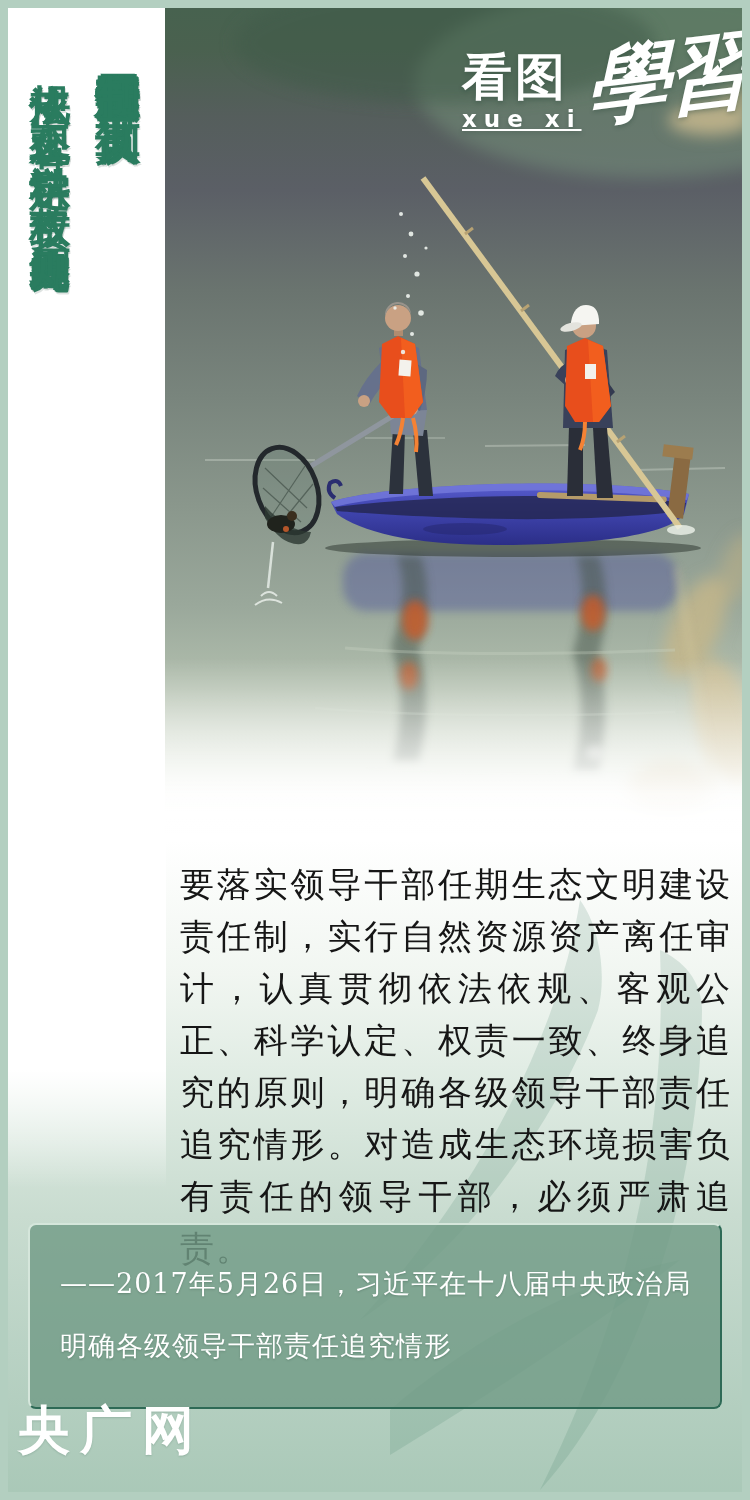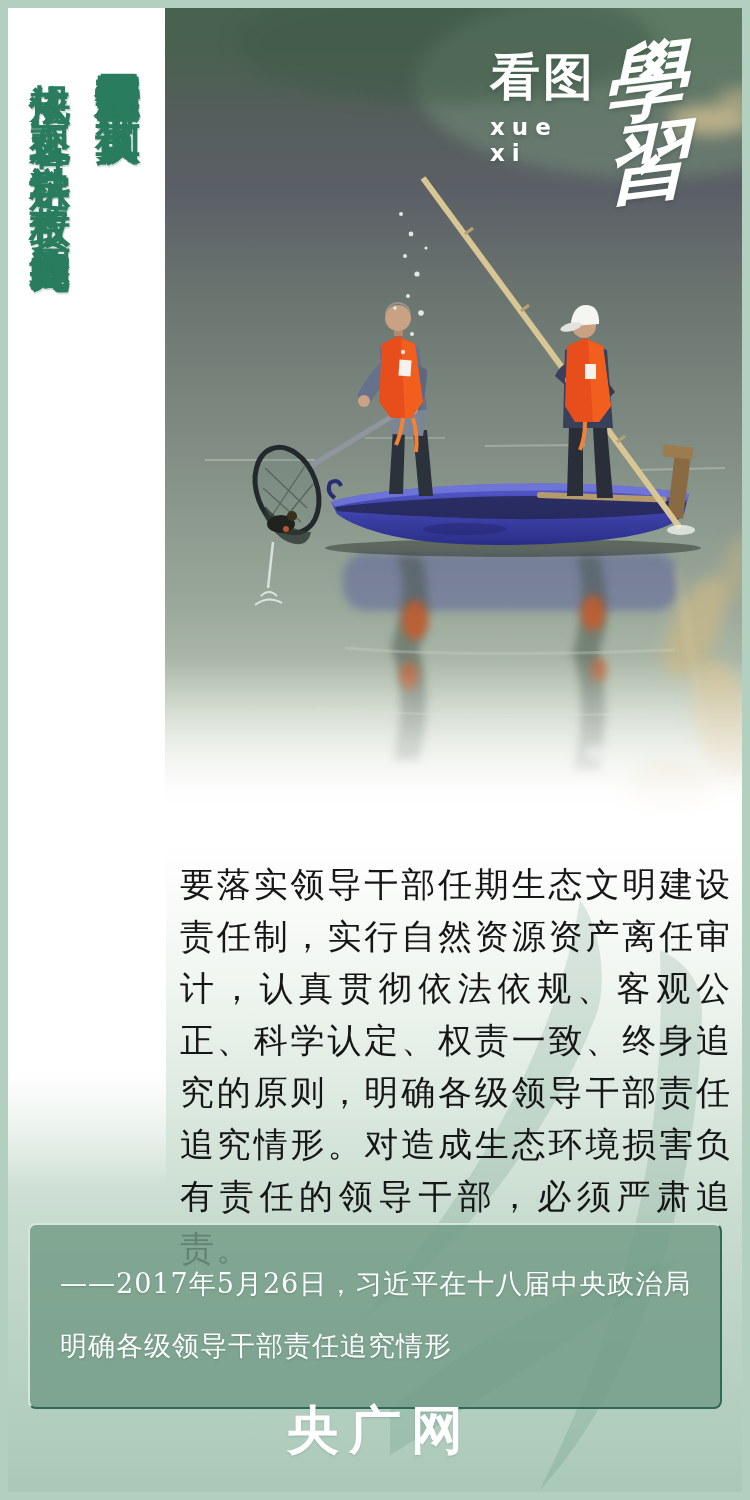--- a/index.html
+++ b/index.html
@@ -14,44 +14,44 @@
     background:linear-gradient(180deg,#ffffff 0%,#ffffff 90%,rgba(255,255,255,0) 100%);}
   .v-col{position:absolute;writing-mode:vertical-rl;text-orientation:upright;
     font-family:"DejaVu Serif",serif;font-weight:700;color:var(--accent_green,#2a7c5f);
     text-shadow:1px 2px 0 rgba(20,60,45,.14);line-height:1.18;}
   .v-col-primary{left:84px;top:30px;font-size:45px;height:1100px;}
   .v-col-secondary{left:18px;top:44px;font-size:41px;height:1120px;}
   
   .photo{position:absolute;left:165px;top:8px;width:577px;height:830px;z-index:2;}
   .photo svg{display:block;}
   
-  .logo{position:absolute;left:490px;top:52px;z-index:4;display:flex;align-items:flex-start;
+  .logo{position:absolute;left:462px;top:52px;z-index:4;display:flex;align-items:flex-start;
     color:#fff;text-shadow:0 2px 4px rgba(20,50,40,.25);}
   .logo-cn{font:700 50px "DejaVu Sans",sans-serif;letter-spacing:3px;line-height:1;}
-  .logo-py{font:700 23px "DejaVu Sans",sans-serif;letter-spacing:7px;margin-top:12px;text-align:left;}
+  .logo-py{font:700 23px "DejaVu Sans",sans-serif;letter-spacing:7px;margin-top:4px;text-align:left;text-decoration:underline;}
   .logo-calligraphy{font-family:"DejaVu Serif",serif;font-style:italic;font-weight:700;font-size:84px;
     line-height:.95;transform:rotate(-7deg) skewX(-6deg);margin-left:4px;margin-top:-14px;letter-spacing:-4px;}
   
   .quote{position:absolute;left:180px;top:858px;width:552px;z-index:3;
     font-family:"DejaVu Serif",serif;font-size:34px;line-height:52px;letter-spacing:2px;
     color:var(--text_black,#161616);text-align:justify;}
   
   .watermark{position:absolute;left:330px;top:890px;z-index:1;}
   
   .attr-box{position:absolute;left:28px;top:1223px;width:694px;height:186px;box-sizing:border-box;z-index:3;
     background:rgba(114,155,134,.82);border-radius:8px;
     border-top:2px solid #d5e6db;border-left:2px solid #d5e6db;
     border-right:2px solid #2e6a56;border-bottom:2px solid #2e6a56;
     padding:28px 24px 0 30px;color:#fff;}
   .attr-box p{margin:0;font-family:"DejaVu Serif",serif;font-size:27px;line-height:62px;
     letter-spacing:1px;white-space:nowrap;text-shadow:0 1px 2px rgba(30,60,48,.25);}
   
-  .brand{position:absolute;left:0;right:0;top:1396px;z-index:4;text-align:center;
+  .brand{position:absolute;left:0;right:0;top:1396px;z-index:4;
     font:700 52px "DejaVu Sans",sans-serif;color:#fff;letter-spacing:10px;text-indent:10px;
-    text-shadow:0 1px 2px rgba(40,80,64,.2);}
+    text-shadow:0 1px 2px rgba(40,80,64,.2);padding-left:8px;}
 </style>
 </head>
 <body>
 
 <div class="page">
 
   <aside class="strip">
     <div class="v-col v-col-primary">落实领导干部任期生态文明建设责任制　认真贯彻</div>
     <div class="v-col v-col-secondary">依法依规　客观公正　科学认定　权责一致　终身追究的原则</div>
   </aside>

